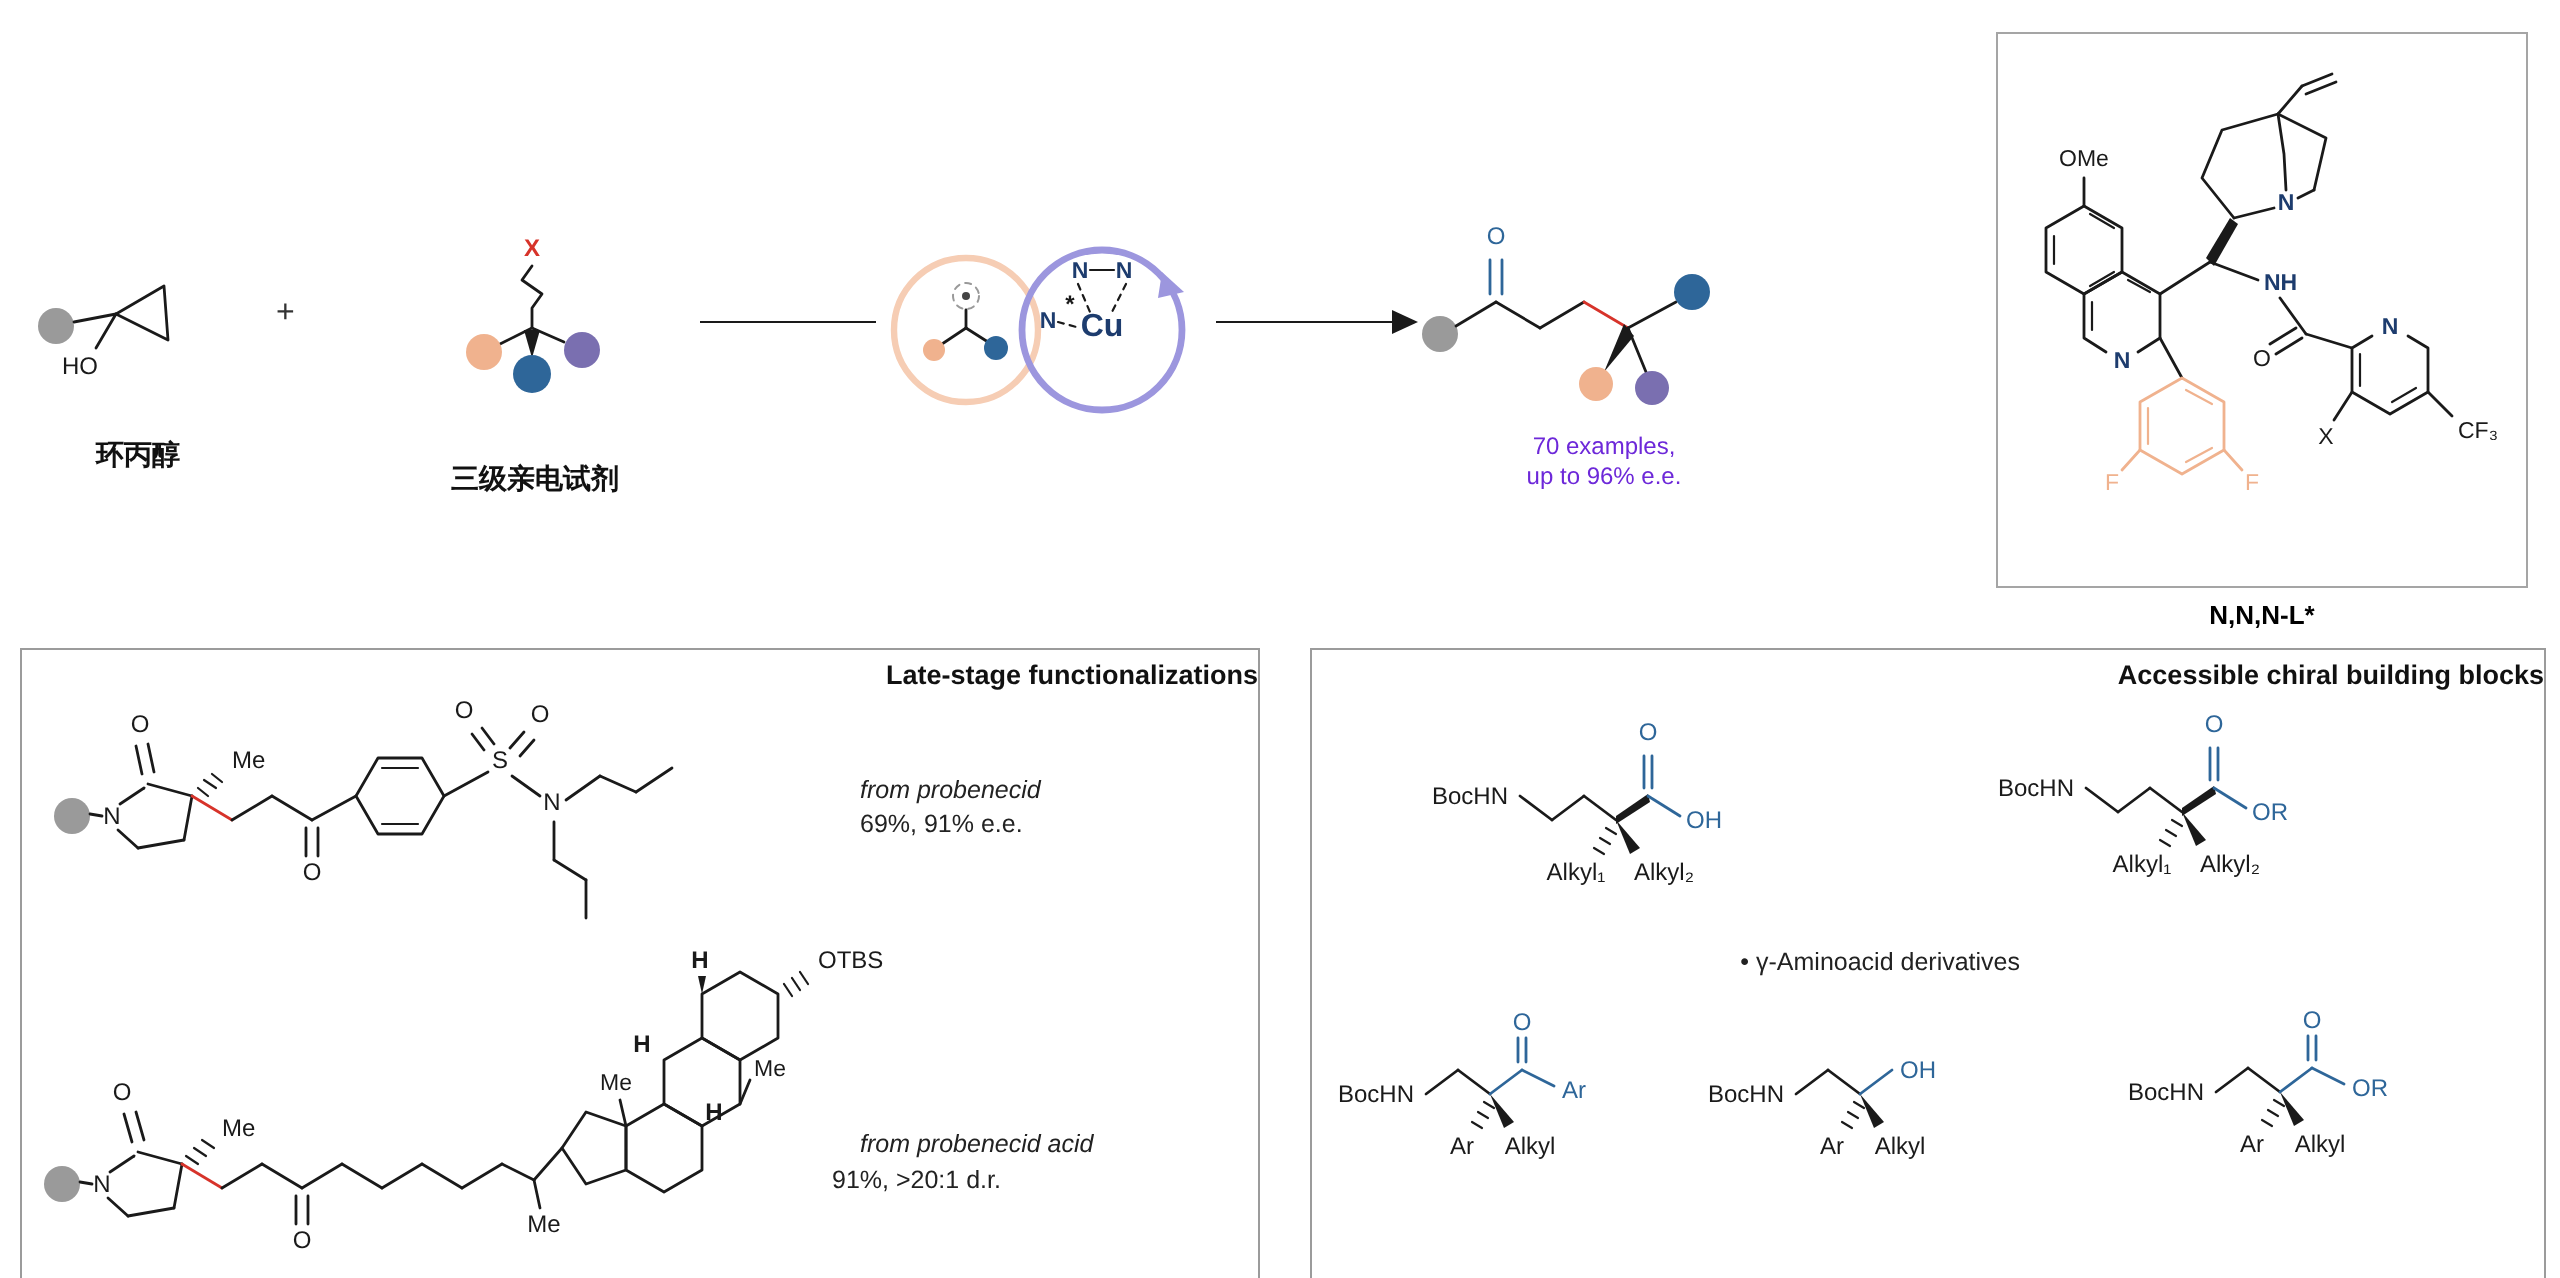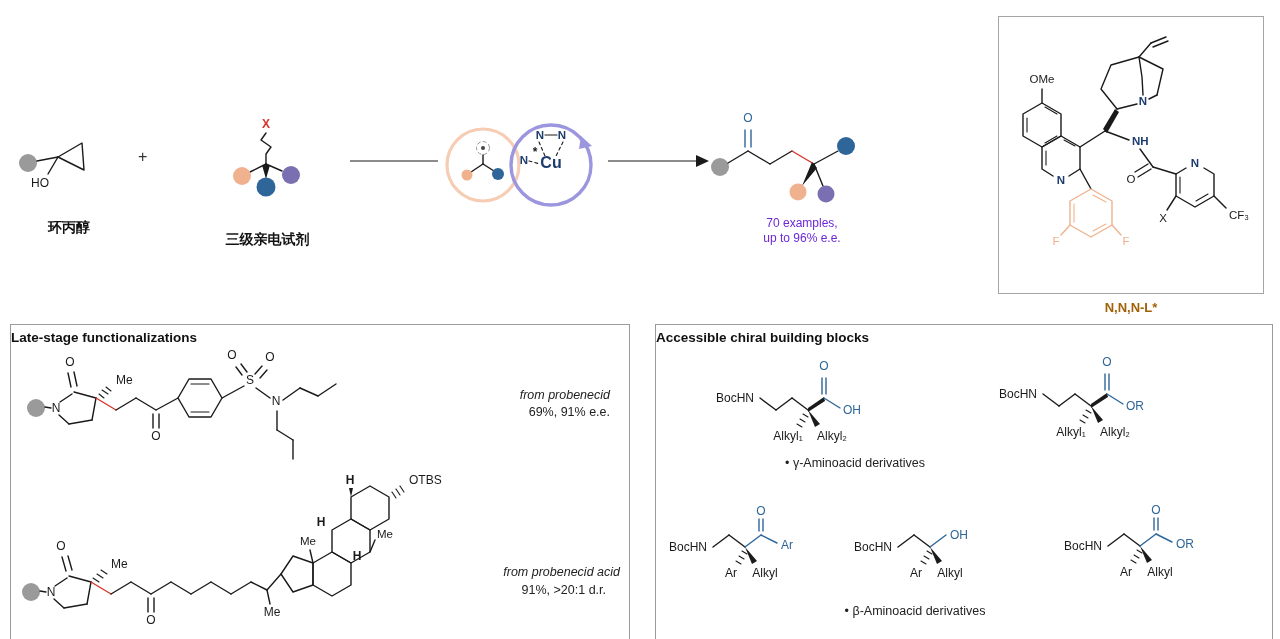--- a/index.html
+++ b/index.html
@@ -3,27 +3,27 @@
 <meta charset="utf-8">
 <style>
   * { margin:0; padding:0; box-sizing:border-box; }
   html,body { background:#fff; }
   body { font-family:"Liberation Sans","DejaVu Sans",sans-serif; color:#1a1a1a; }
   .canvas { position:relative; width:1280px; height:639px; background:#fff; overflow:hidden; }
   .abs { position:absolute; }
   .cn-label { font-weight:700; font-size:14px; text-align:center; color:#111; }
   .plus { font-size:16px; color:#333; }
   .panel { position:absolute; border:1.2px solid var(--border); background:#fff; }
-  .panel-title { font-weight:700; font-size:13.5px; text-align:left; margin-top:5px; color:#111; }
-  .caption { font-size:12.5px; text-align:right; color:#222; }
+  .panel-title { font-weight:700; font-size:13.5px; text-align:right; margin-top:5px; color:#111; }
+  .caption { font-size:12.5px; text-align:left; color:#222; }
   .src { font-style:italic; }
   .examples { font-size:12px; text-align:center; color:#6d28d9; line-height:1.25; }
   .ligand-box { position:absolute; border:1px solid #a5a5a5; background:#fff; }
-  .ligand-caption { font-weight:700; font-size:13px; text-align:center; color:#a16207; }
-  .bullet { font-size:12.5px; text-align:center; color:#222; }
+  .ligand-caption { font-weight:700; font-size:13px; text-align:center; color:#000000; }
+  .bullet { font-size:12.5px; text-align:right; color:#222;margin-top:18px; }
   svg text { font-family:"Liberation Sans","DejaVu Sans",sans-serif; }
   .bond { stroke:#1a1a1a; stroke-width:1.4; fill:none; stroke-linecap:round; stroke-linejoin:round; }
   .thin { stroke-width:1.1; }
   .bond-red { stroke:var(--red); }
   .bond-blue { stroke:var(--blue); }
   .bond-peach { stroke:var(--peach); }
   .dash { stroke-dasharray:3 3; }
   .ring-peach { stroke:var(--peach_ring); stroke-width:3.2; fill:none; }
   .ring-purple { stroke:var(--purple_ring); stroke-width:3.4; fill:none; }
   .b-gray { fill:var(--gray); } .b-peach { fill:var(--peach); }
@@ -366,15 +366,14 @@
     <polygon fill="#1a1a1a" points="80,44 92,58 87,61"></polygon>
     <text class="atom" x="100" y="74" text-anchor="middle">Alkyl</text>
     <line class="bond bond-blue" x1="80" y1="44" x2="96" y2="32"></line>
     <line class="bond bond-blue" x1="94" y1="28" x2="94" y2="16"></line>
     <line class="bond bond-blue" x1="98" y1="28" x2="98" y2="16"></line>
     <text class="atom t-blue" x="96" y="12" text-anchor="middle">O</text>
     <line class="bond bond-blue" x1="96" y1="32" x2="112" y2="40"></line>
     <text class="atom t-blue" x="116" y="46" text-anchor="start">OR</text>
   </svg>
 
-  <div class="abs bullet" style="left:760px;top:604px;width:310px">• β-Aminoacid derivatives</div>
 
 </div>
 
 </body></html>

